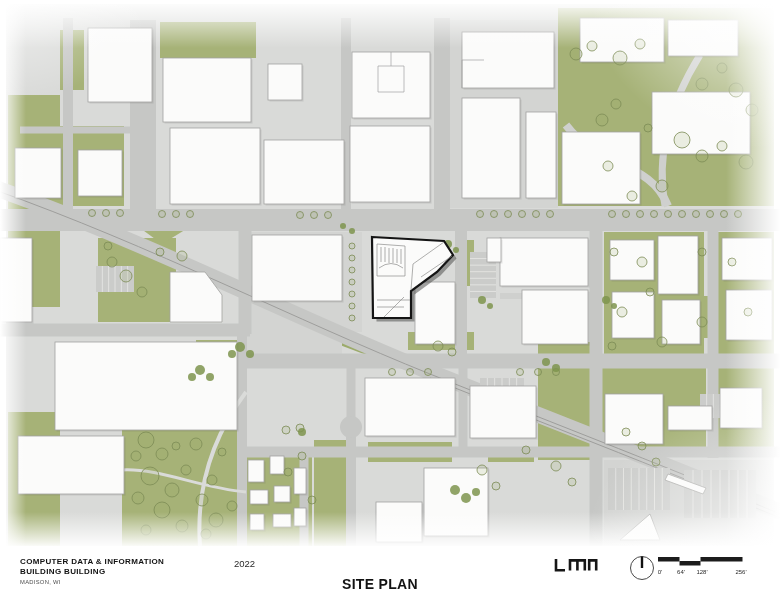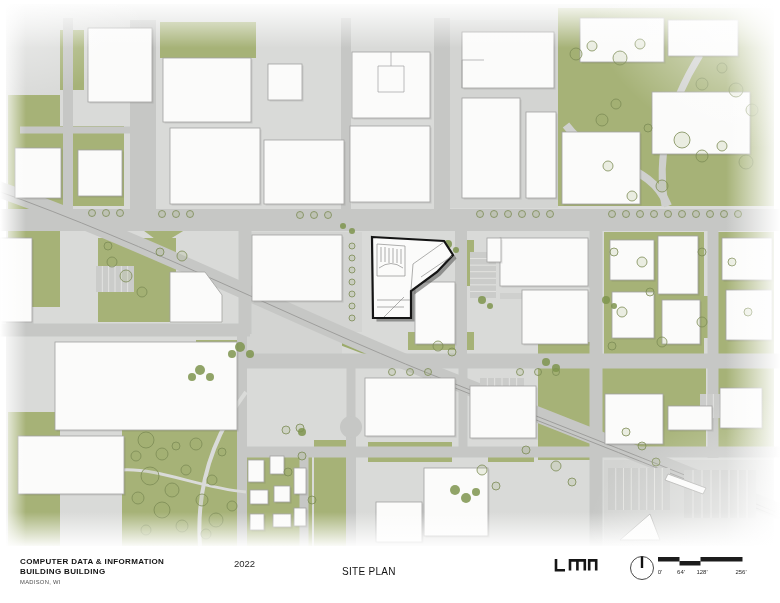--- a/index.html
+++ b/index.html
@@ -4,21 +4,21 @@
 <style>
   html,body{margin:0;padding:0;background:#fff;}
   .sheet{position:relative;width:780px;height:603px;background:#ffffff;overflow:hidden;
          font-family:"Liberation Sans",sans-serif;}
   #map-svg{position:absolute;left:0;top:0;}
   .titlebar{position:absolute;left:0;top:548px;width:690px;height:55px;background:#ffffff;}
   .tb-title{position:absolute;left:20px;top:9px;}
   .tb-title .line{font-size:8px;font-weight:700;letter-spacing:.35px;line-height:9.5px;color:#121212;}
   .tb-loc{font-size:5.8px;color:#4e4e4e;letter-spacing:.3px;margin-top:2.5px;}
   .tb-year{position:absolute;left:234px;top:10px;font-size:9.5px;color:#2a2a2a;}
-  .tb-sheet{position:absolute;left:342px;top:18px;font-size:10px;font-weight:400;letter-spacing:.3px;color:#121212;}
+  .tb-sheet{position:absolute;left:342px;top:28px;font-size:14px;font-weight:700;letter-spacing:.3px;color:#121212;}
   .tb-logo{position:absolute;left:553px;top:9px;}
   .tb-north{position:absolute;left:626px;top:4px;}
   .tb-scale{position:absolute;left:657px;top:7px;}
   .scale-label{font-size:6px;fill:#2a2a2a;}
 </style>
 </head>
 <body>
 
 <div class="sheet">
 

